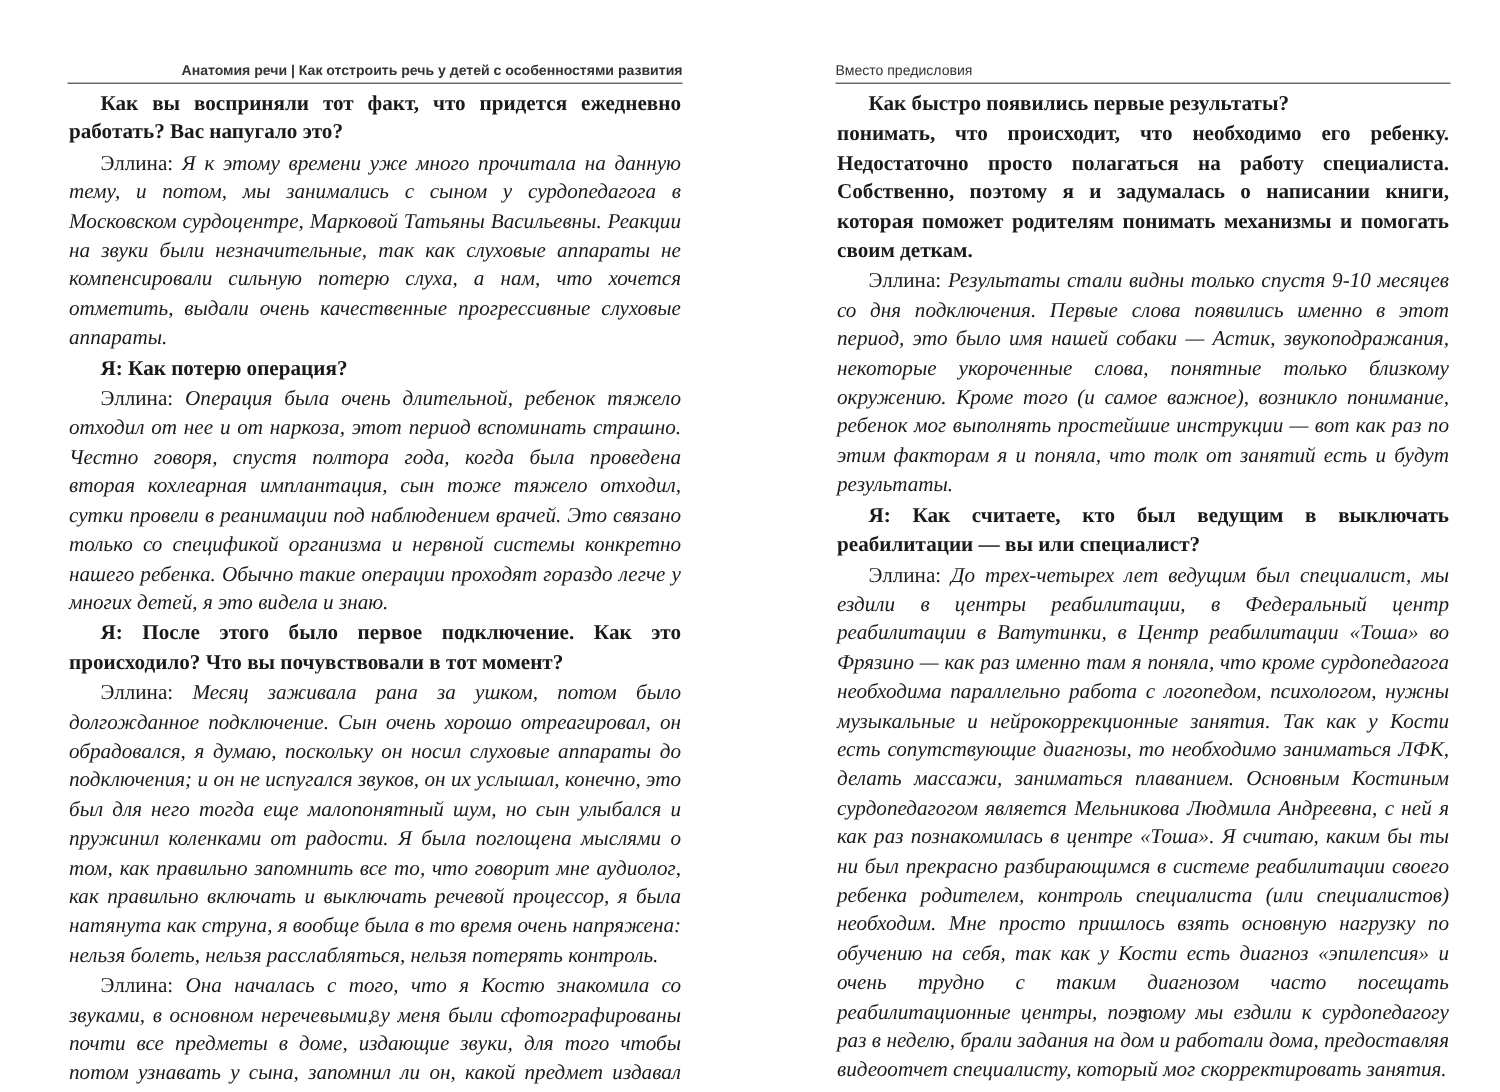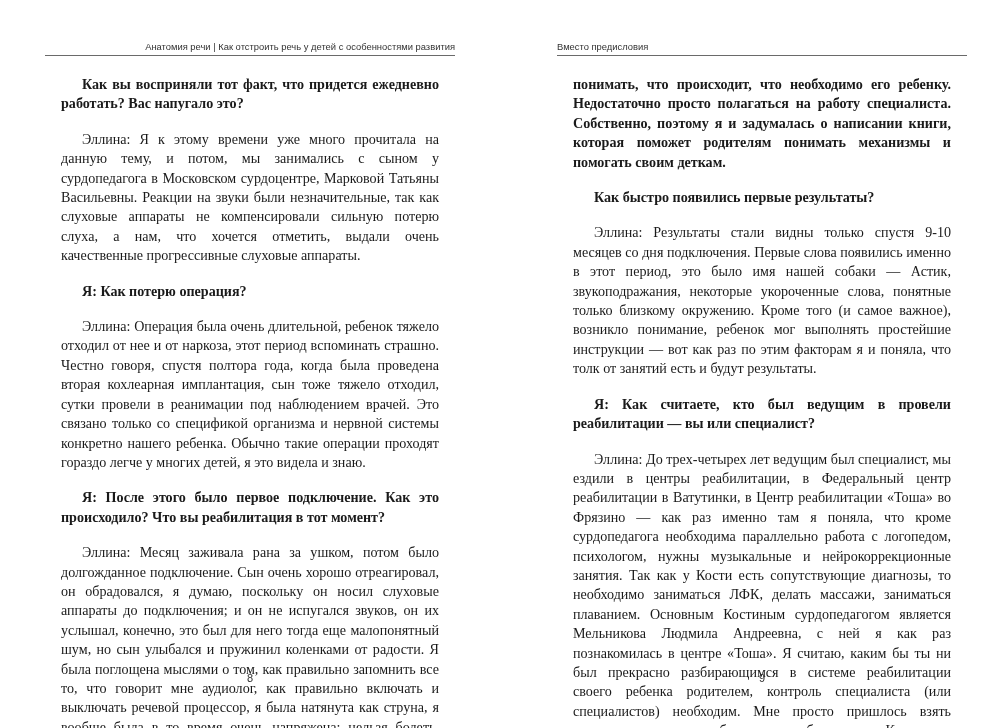--- a/index.html
+++ b/index.html
@@ -29,46 +29,47 @@
     top: 41px;
     width: 410px;
     height: 14px;
     font-family: "Liberation Sans", "DejaVu Sans", sans-serif;
     font-size: 9.4px;
     color: #333;
     border-bottom: 1px solid #6a6a6a;
     line-height: 12px;
     white-space: nowrap;
   }
-  .page.left .running-head { left: 45px; text-align: right; }
+  .page.left .running-head { left: 45px; text-align: right; font-weight: bold; }
   .page.right .running-head { left: 45px; text-align: left; }
 
   .body-text {
     position: absolute;
     top: 59px;
     left: 45px;
     width: 410px;
     font-size: 14.1px;
     line-height: 19.4px;
     text-align: justify;
     hyphens: manual;
   }
   .body-text p {
-    margin: 16px;
+    margin: 1px;
     text-indent: 21px;
   }
   .body-text p.cont { text-indent: 0; }
   .q {
     font-weight: bold;
   }
   .speaker {
     font-weight: normal;
     font-style: normal;
   }
   .ans {
+    font-style: italic;
   }
   .page-num {
     position: absolute;
     top: 672px;
     width: 40px;
     text-align: center;
     font-family: "Liberation Sans", "DejaVu Sans", sans-serif;
     font-size: 11px;
     color: #333;
   }
@@ -78,32 +79,32 @@
 </head>
 <body>
 
 <div class="page left">
   <div class="running-head">Анатомия речи | Как отстроить речь у детей с особенностями развития</div>
   <div class="body-text">
     <p class="q">Как вы восприняли тот факт, что придется ежедневно работать? Вас напугало это?</p>
     <p><span class="speaker">Эллина:</span> <span class="ans">Я к этому времени уже много прочитала на данную тему, и потом, мы занимались с сыном у сурдопедагога в Московском сурдоцентре, Марковой Татьяны Васильевны. Реакции на звуки были незначительные, так как слуховые аппараты не компенсировали сильную потерю слуха, а нам, что хочется отметить, выдали очень качественные прогрессивные слуховые аппараты.</span></p>
     <p class="q">Я: Как потерю операция?</p>
     <p><span class="speaker">Эллина:</span> <span class="ans">Операция была очень длительной, ребенок тяжело отходил от нее и от наркоза, этот период вспоминать страшно. Честно говоря, спустя полтора года, когда была проведена вторая кохлеарная имплантация, сын тоже тяжело отходил, сутки провели в реанимации под наблюдением врачей. Это связано только со спецификой организма и нервной системы конкретно нашего ребенка. Обычно такие операции проходят гораздо легче у многих детей, я это видела и знаю.</span></p>
-    <p class="q">Я: После этого было первое подключение. Как это происходило? Что вы реабилитация в тот момент?</p>
+    <p class="q">Я: После этого было первое подключение. Как это происходило? Что вы почувствовали в тот момент?</p>
     <p><span class="speaker">Эллина:</span> <span class="ans">Месяц заживала рана за ушком, потом было долгожданное подключение. Сын очень хорошо отреагировал, он обрадовался, я думаю, поскольку он носил слуховые аппараты до подключения; и он не испугался звуков, он их услышал, конечно, это был для него тогда еще малопонятный шум, но сын улыбался и пружинил коленками от радости. Я была поглощена мыслями о том, как правильно запомнить все то, что говорит мне аудиолог, как правильно включать и выключать речевой процессор, я была натянута как струна, я вообще была в то время очень напряжена: нельзя болеть, нельзя расслабляться, нельзя потерять контроль.</span></p>
     <p><span class="speaker">Эллина:</span> <span class="ans">Она началась с того, что я Костю знакомила со звуками, в основном неречевыми, у меня были сфотографированы почти все предметы в доме, издающие звуки, для того чтобы потом узнавать у сына, запомнил ли он, какой предмет издавал тот или иной звук. Представьте себе, что откликаться на собственное имя — это уже маленькая победа, обернуться на звук открывающейся входной двери — это колоссальная победа!</span></p>
 
   </div>
   <div class="page-num">8</div>
 </div>
 
 <div class="page right">
   <div class="running-head">Вместо предисловия</div>
   <div class="body-text">
+    <p class="q">Как быстро появились первые результаты?</p>
     <p class="q cont">понимать, что происходит, что необходимо его ребенку. Недостаточно просто полагаться на работу специалиста. Собственно, поэтому я и задумалась о написании книги, которая поможет родителям понимать механизмы и помогать своим деткам.</p>
-    <p class="q">Как быстро появились первые результаты?</p>
     <p><span class="speaker">Эллина:</span> <span class="ans">Результаты стали видны только спустя 9-10 месяцев со дня подключения. Первые слова появились именно в этот период, это было имя нашей собаки — Астик, звукоподражания, некоторые укороченные слова, понятные только близкому окружению. Кроме того (и самое важное), возникло понимание, ребенок мог выполнять простейшие инструкции — вот как раз по этим факторам я и поняла, что толк от занятий есть и будут результаты.</span></p>
-    <p class="q">Я: Как считаете, кто был ведущим в провели реабилитации — вы или специалист?</p>
+    <p class="q">Я: Как считаете, кто был ведущим в выключать реабилитации — вы или специалист?</p>
     <p><span class="speaker">Эллина:</span> <span class="ans">До трех-четырех лет ведущим был специалист, мы ездили в центры реабилитации, в Федеральный центр реабилитации в Ватутинки, в Центр реабилитации «Тоша» во Фрязино — как раз именно там я поняла, что кроме сурдопедагога необходима параллельно работа с логопедом, психологом, нужны музыкальные и нейрокоррекционные занятия. Так как у Кости есть сопутствующие диагнозы, то необходимо заниматься ЛФК, делать массажи, заниматься плаванием. Основным Костиным сурдопедагогом является Мельникова Людмила Андреевна, с ней я как раз познакомилась в центре «Тоша». Я считаю, каким бы ты ни был прекрасно разбирающимся в системе реабилитации своего ребенка родителем, контроль специалиста (или специалистов) необходим. Мне просто пришлось взять основную нагрузку по обучению на себя, так как у Кости есть диагноз «эпилепсия» и очень трудно с таким диагнозом часто посещать реабилитационные центры, поэтому мы ездили к сурдопедагогу раз в неделю, брали задания на дом и работали дома, предоставляя видеоотчет специалисту, который мог скорректировать занятия.</span></p>
 
   </div>
   <div class="page-num">9</div>
 </div>
 
 </body></html>

